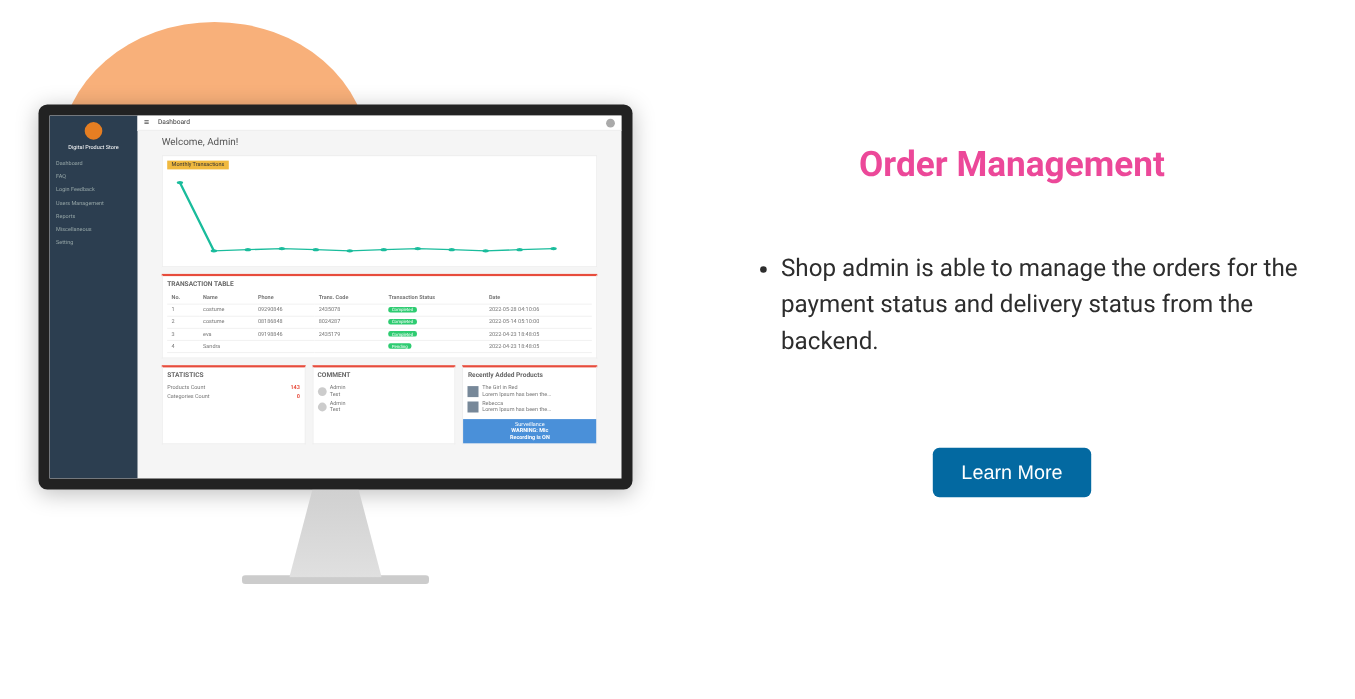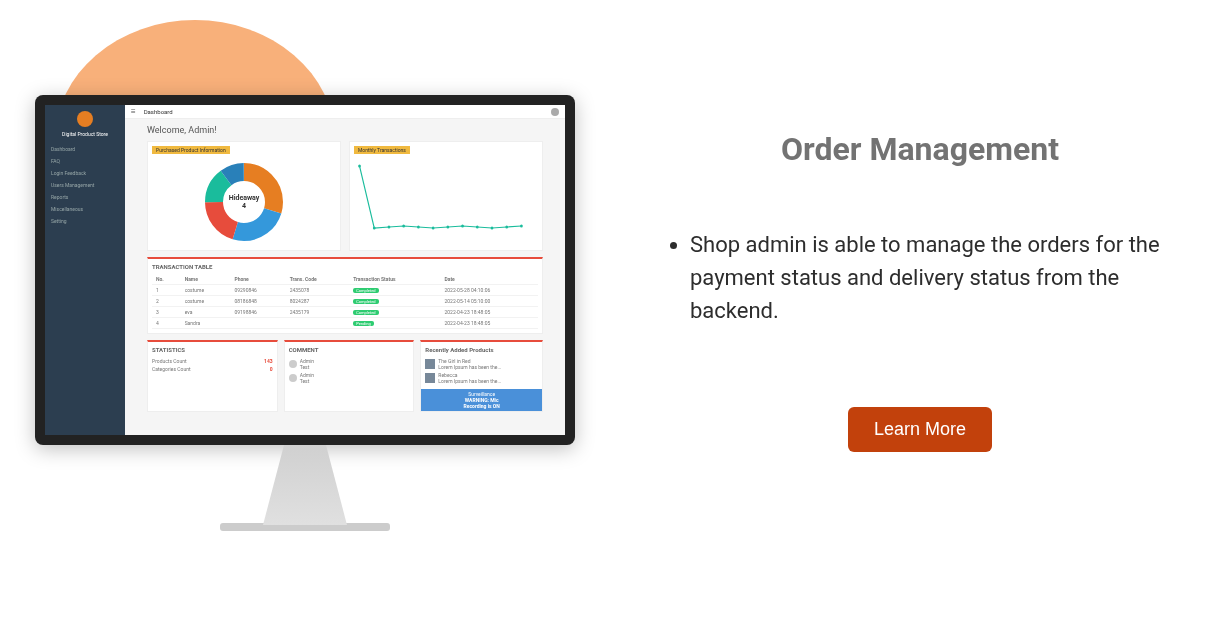--- a/index.html
+++ b/index.html
@@ -236,36 +236,37 @@
     
     .right {
       position: absolute;
       top: 130px;
       left: 660px;
       width: 520px;
     }
     .heading {
       font-size: 32px;
       font-weight: 700;
-      color: #737373;
+      color: #ec4899;
       text-align: center;
       margin-bottom: 60px;
     }
     .bullets {
       font-size: 22px;
       color: #2d2d2d;
       line-height: 1.5;
       padding-left: 30px;
     }
     .bullets li {
       margin-bottom: 20px;
+      margin-left: 20px;
     }
     .learn-btn {
       display: block;
-      background: #c2410c;
+      background: #0369a1;
       color: #fff;
       font-size: 18px;
       padding: 12px 26px;
       border: none;
       border-radius: 6px;
       margin: 80px auto 0;
       cursor: pointer;
     }
   </style>
 </head>
@@ -293,38 +294,20 @@
         <div class="topbar">
           <div style="display:flex;align-items:center;gap:4px">
             <span class="hamburger">≡</span>
             <span>Dashboard</span>
           </div>
           <div class="avatar-top"></div>
         </div>
         <div class="content">
           <div class="welcome">Welcome, Admin!</div>
           <div class="panels">
-            <div class="panel">
-              <div class="panel-header">Purchased Product Information</div>
-              <div class="donut-wrap">
-                <div class="donut">
-                  <svg width="80" height="80" viewBox="0 0 80 80">
-                    <circle r="30" cx="40" cy="40" fill="transparent" stroke="#e67e22" stroke-width="18" stroke-dasharray="56 188" transform="rotate(-90 40 40)"></circle>
-                    <circle r="30" cx="40" cy="40" fill="transparent" stroke="#3498db" stroke-width="18" stroke-dasharray="47 188" stroke-dashoffset="-56" transform="rotate(-90 40 40)"></circle>
-                    <circle r="30" cx="40" cy="40" fill="transparent" stroke="#e74c3c" stroke-width="18" stroke-dasharray="38 188" stroke-dashoffset="-103" transform="rotate(-90 40 40)"></circle>
-                    <circle r="30" cx="40" cy="40" fill="transparent" stroke="#1abc9c" stroke-width="18" stroke-dasharray="28 188" stroke-dashoffset="-141" transform="rotate(-90 40 40)"></circle>
-                    <circle r="30" cx="40" cy="40" fill="transparent" stroke="#2980b9" stroke-width="18" stroke-dasharray="19 188" stroke-dashoffset="-169" transform="rotate(-90 40 40)"></circle>
-                  </svg>
-                  <div class="donut-center">
-                    <span>Hideaway</span>
-                    <span>4</span>
-                  </div>
-                </div>
-              </div>
-            </div>
             <div class="panel">
               <div class="panel-header">Monthly Transactions</div>
               <div class="line-chart">
                 <svg width="100%" height="100%" viewBox="0 0 200 80" preserveAspectRatio="none">
                   <polyline fill="none" stroke="#1abc9c" stroke-width="1.2" points="6,8 22,70 38,69 54,68 70,69 86,70 102,69 118,68 134,69 150,70 166,69 182,68"></polyline>
                   <circle cx="6" cy="8" r="1.5" fill="#1abc9c"></circle>
                   <circle cx="22" cy="70" r="1.5" fill="#1abc9c"></circle>
                   <circle cx="38" cy="69" r="1.5" fill="#1abc9c"></circle>
                   <circle cx="54" cy="68" r="1.5" fill="#1abc9c"></circle>
                   <circle cx="70" cy="69" r="1.5" fill="#1abc9c"></circle>

